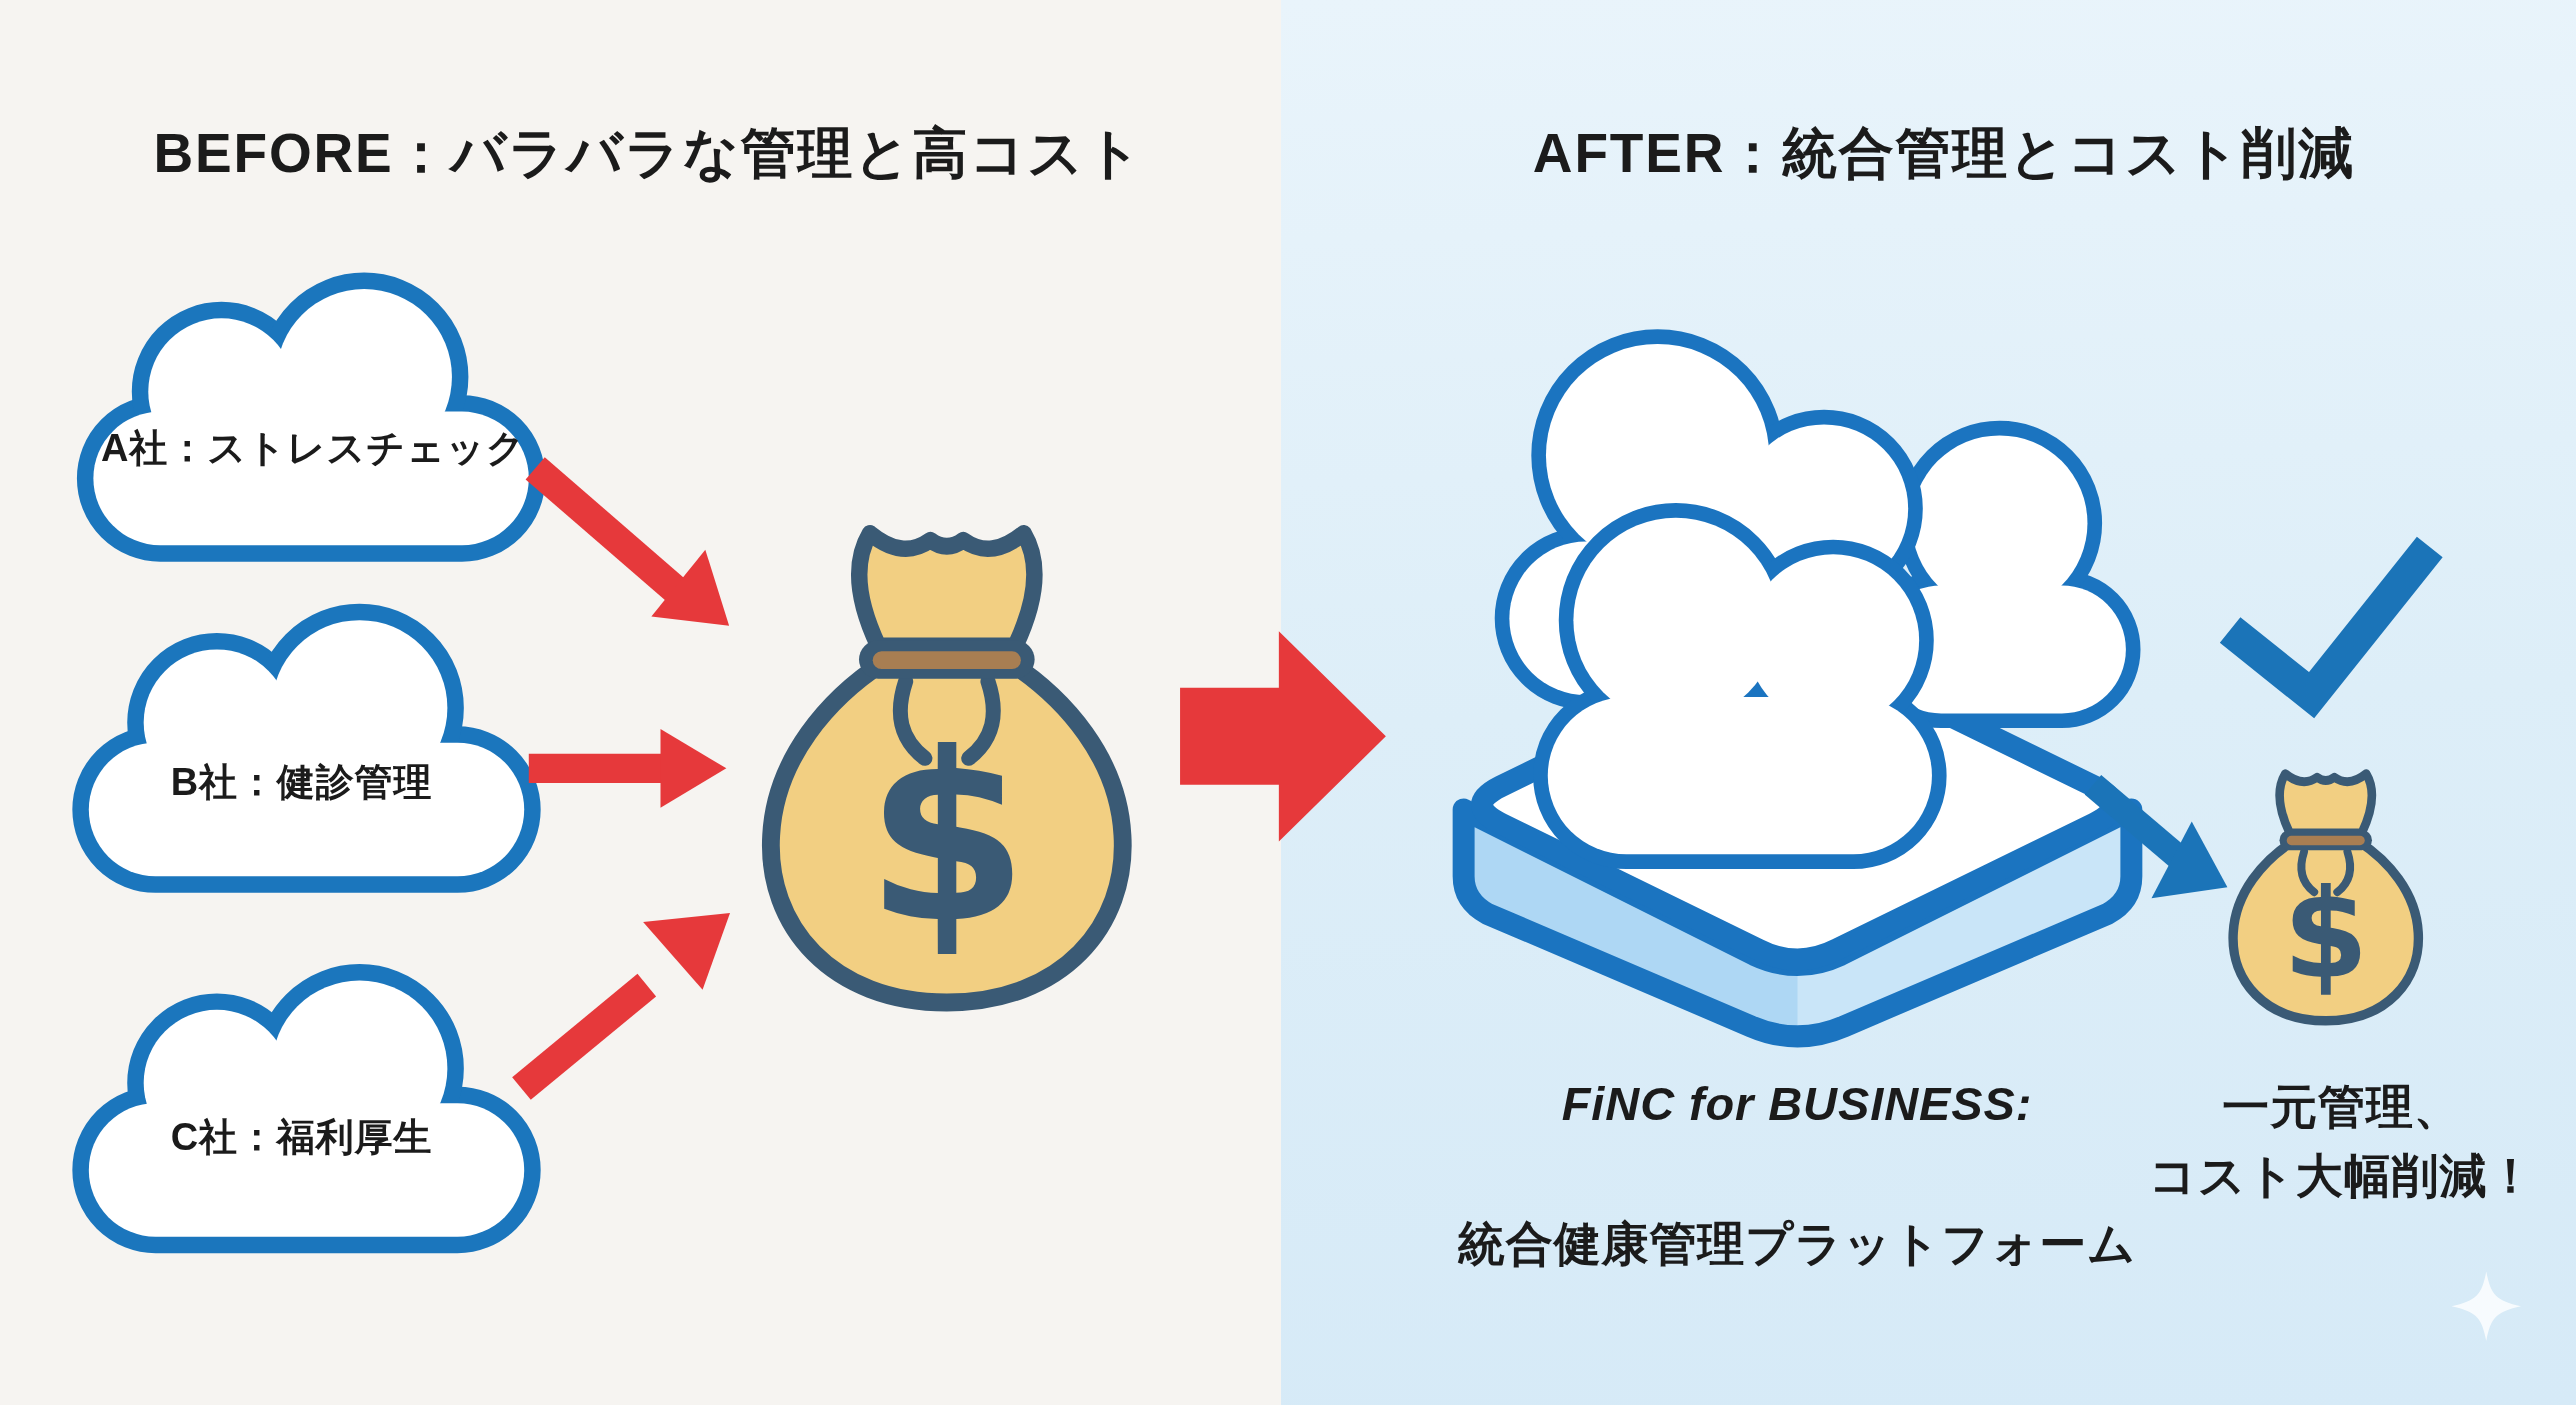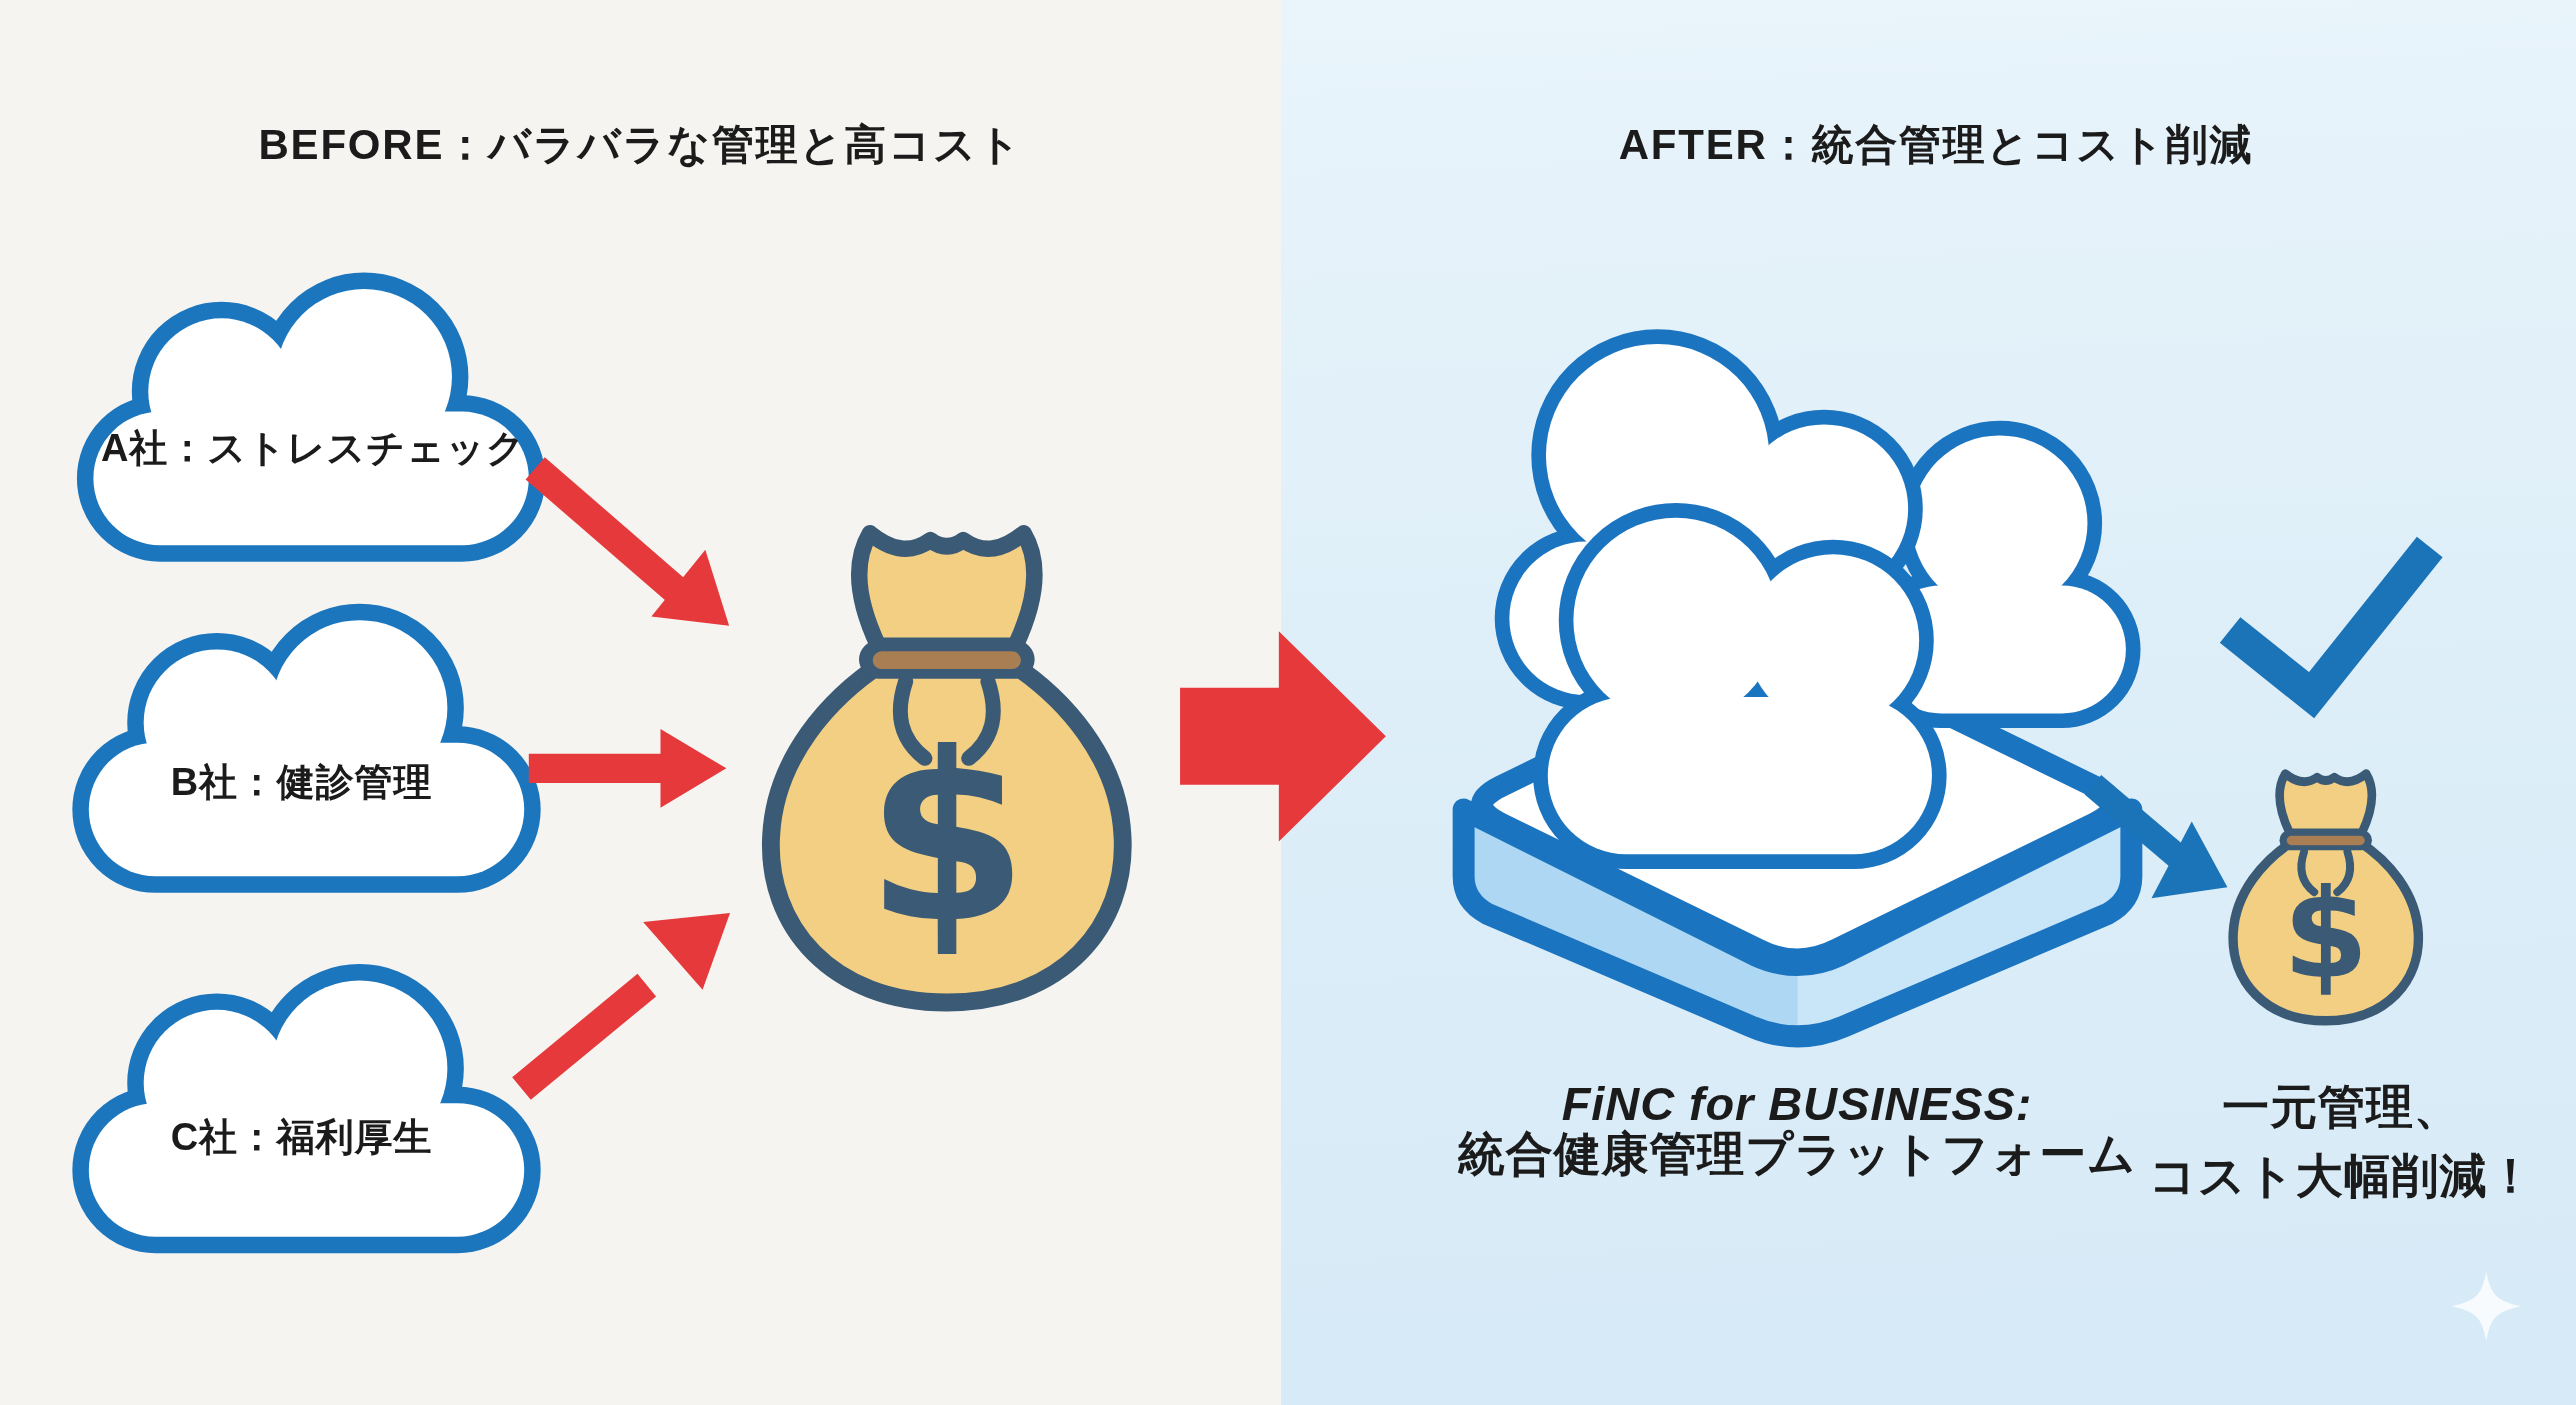--- a/index.html
+++ b/index.html
@@ -5,31 +5,31 @@
   html,body{margin:0;padding:0;width:2576px;height:1405px;overflow:hidden;
     font-family:"Liberation Sans","DejaVu Sans",sans-serif;}
   .canvas{position:relative;width:2576px;height:1405px;background:#f6f4f1;}
   .panel{position:absolute;top:0;height:1405px;}
   .panel.before{left:0;width:1281px;background:#f6f4f1;}
   .panel.after{left:1281px;width:1295px;
     background:linear-gradient(178deg,#e9f4fb 0%,#ddeef8 50%,#d6eaf7 100%);}
   .overlay{position:absolute;left:0;top:0;}
   .txt{position:absolute;color:#1b1b1b;font-weight:700;text-align:center;
     white-space:nowrap;}
-  .title{font-size:42px;letter-spacing:1.8px;}
+  .title{font-size:55px;letter-spacing:1.8px;margin-left:8px;}
   .title.before-t{left:0;top:117px;width:1281px;}
   .title.after-t{left:1314px;top:117px;width:1244px;}
   .cloud-label{font-size:38px;letter-spacing:0.9px;}
   .cl-a{left:101px;top:423px;width:421px;}
   .cl-b{left:91px;top:757px;width:421px;}
   .cl-c{left:91px;top:1112px;width:421px;}
   .caption{font-size:47px;letter-spacing:0.9px;}
   .cap-before{left:585px;top:1081px;width:714px;}
   .cap-after-1{left:1422px;top:1076px;width:750px;font-style:italic;}
-  .cap-after-2{left:1422px;top:1123px;width:750px;}
+  .cap-after-2{left:1422px;top:1213px;width:750px;}
   .res-after-1{left:2104px;top:1076px;width:476px;}
   .res-after-2{left:2104px;top:1145px;width:476px;}
 </style>
 </head>
 <body>
 
 <div class="canvas">
 
   <div class="panel before"></div>
   <div class="panel after"></div>

